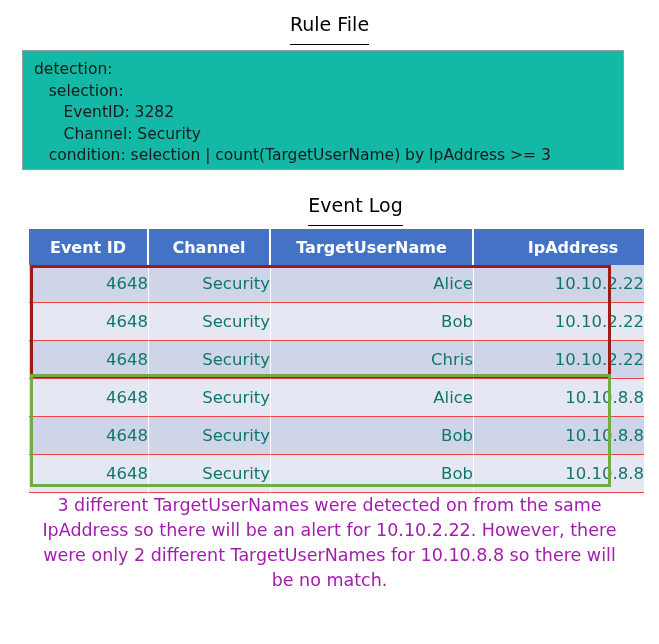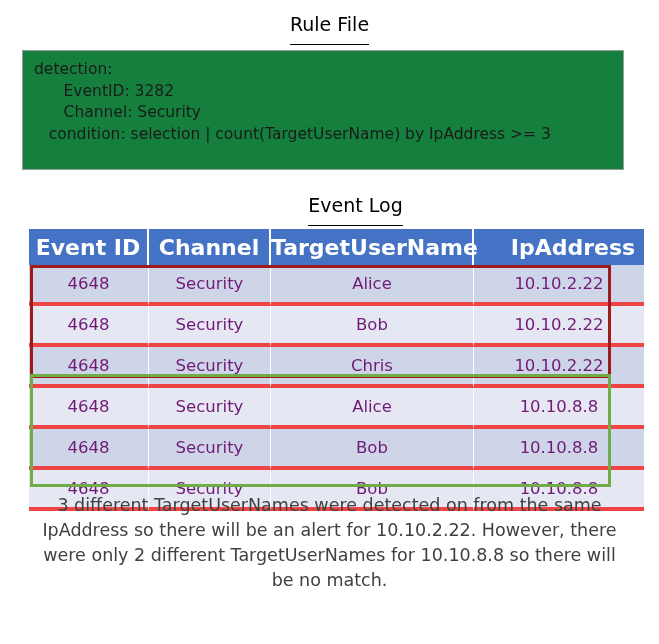--- a/index.html
+++ b/index.html
@@ -34,21 +34,21 @@
   #log-title  { position: absolute; left: 0; top: 196px; width: 659px; margin-left: 26px; }
 
   
   .rule-box {
     position: absolute;
     left: 22px;
     top: 50px;
     width: 602px;
     height: 120px;
     border: 1px solid #9a9a9a;
-    background: #15803d;
+    background: #14b8a6;
     box-sizing: border-box;
   }
   .rule-line {
     font-size: 15.5px;
     line-height: 21.5px;
     color: #1a1a1a;
     white-space: pre;
     padding-left: 11px;
   }
   .rule-lines {
@@ -61,36 +61,36 @@
     left: 29px;
     top: 229px;
     width: 581px;
     border-collapse: separate;
     border-spacing: 0;
     table-layout: fixed;
   }
   .log-table th {
     background: #4472C4;
     color: #ffffff;
-    font-size: 22px;
+    font-size: 16px;
     font-weight: bold;
     height: 36px;
     text-align: center;
     border-right: 2px solid #ffffff;
     padding: 0;
     letter-spacing: 0px;
   }
   .log-table th:last-child { border-right: none; padding-left: 28px; }
   .log-table td {
     font-size: 16.5px;
     height: 37px;
-    text-align: center;
-    color: #701a75;
+    text-align: right;
+    color: #0f766e;
     border-right: 1px solid #ffffff;
-    border-bottom: 4px solid #ef4444;
+    border-bottom: 1px solid #ef4444;
     padding: 0;
     font-weight: normal;
   }
   .log-table td:last-child { border-right: none; }
   .log-table tbody tr.band-a td { background: #CFD5E8; }
   .log-table tbody tr.band-b td { background: #E5E8F3; }
 
   
   .col-eventid  { width: 118px; }
   .col-channel  { width: 120px; }
@@ -120,33 +120,34 @@
 
   
   .caption {
     position: absolute;
     left: 40px;
     top: 493px;
     width: 579px;
     text-align: center;
     font-size: 17.5px;
     line-height: 25px;
-    color: #404040;
+    color: #a21caf;
   }
 </style>
 </head>
 <body>
 
 <div class="section-title" id="rule-title">
   <span>Rule File</span>
 </div>
 
 <div class="rule-box">
   <div class="rule-lines">
     <div class="rule-line">detection:</div>
+    <div class="rule-line">   selection:</div>
     <div class="rule-line">      EventID: 3282</div>
     <div class="rule-line">      Channel: Security</div>
     <div class="rule-line">   condition: selection | count(TargetUserName) by IpAddress &gt;= 3</div>
   </div>
 </div>
 
 <div class="section-title" id="log-title">
   <span>Event Log</span>
 </div>
 

